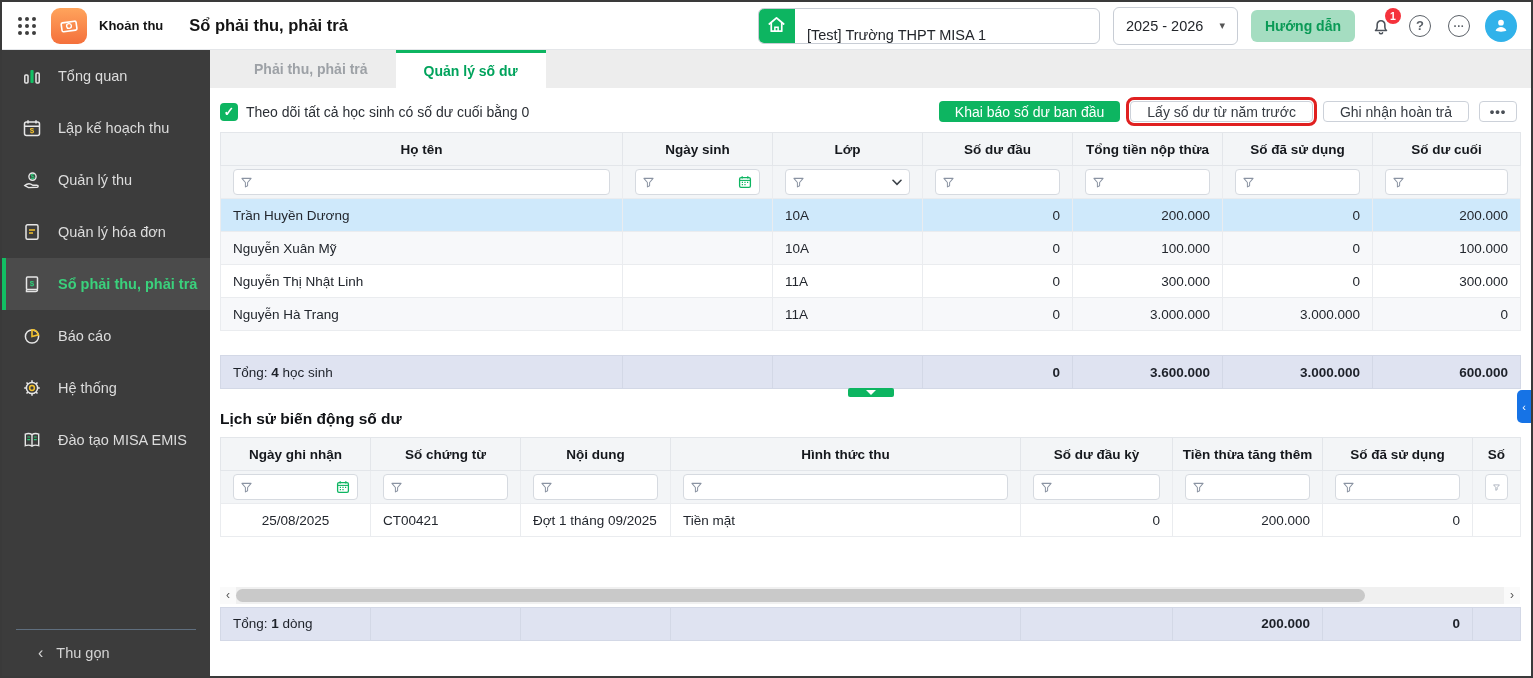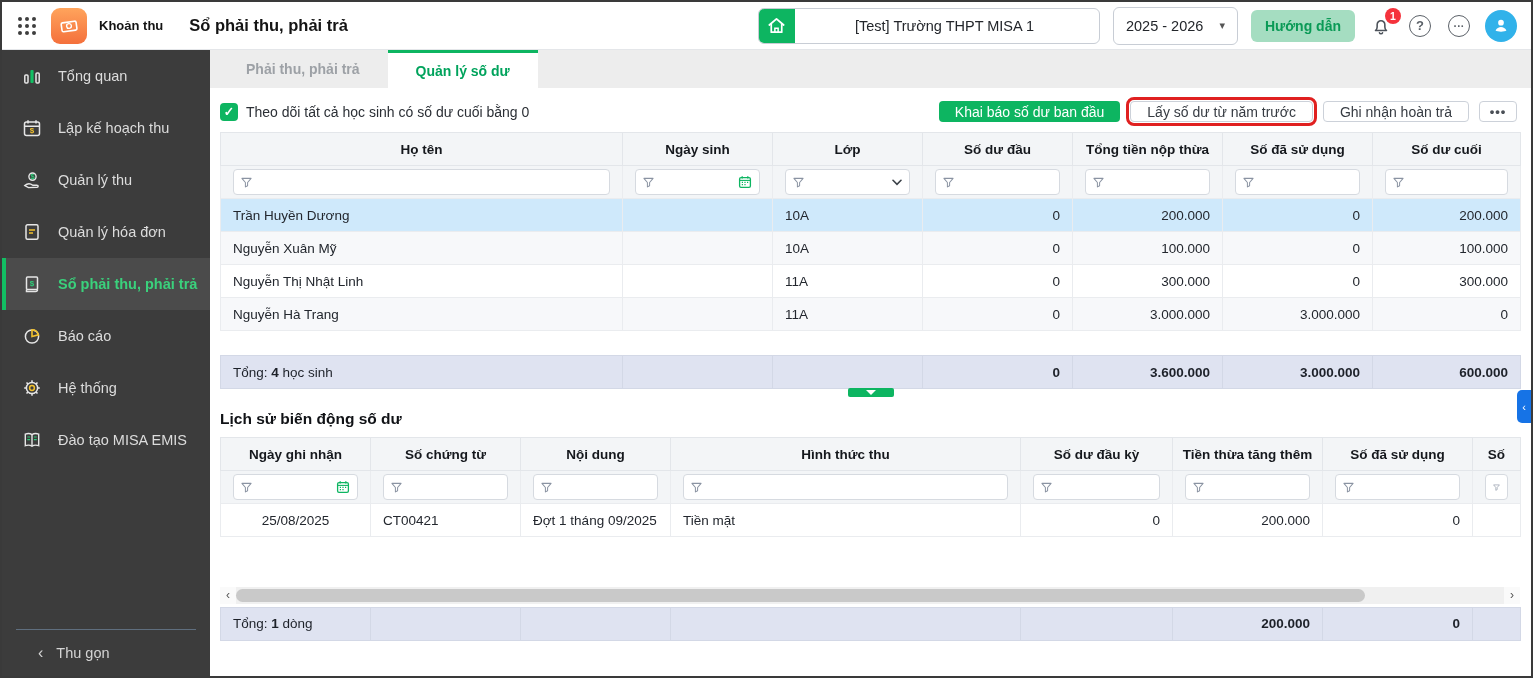--- a/index.html
+++ b/index.html
@@ -6,21 +6,21 @@
   .screen{position:relative;width:1533px;height:678px;background:#fff;box-sizing:border-box;border:2px solid #3a3a3a;overflow:hidden;}
 
   
   .topbar{position:absolute;top:0;left:0;right:0;height:48px;background:#fff;border-bottom:1px solid #e4e6e9;display:flex;align-items:center;padding:0 14px;box-sizing:border-box;z-index:5;}
   .grid-icon{width:22px;height:22px;display:flex;flex-wrap:wrap;gap:3px;align-content:center;justify-content:center;margin-right:13px;cursor:pointer;}
   .grid-icon i{width:4px;height:4px;border-radius:50%;background:#3e3e3e;}
   .app-icon{width:36px;height:36px;border-radius:9px;background:linear-gradient(180deg,#ffa45c,#f4703c);display:flex;align-items:center;justify-content:center;margin-right:12px;}
   .app-name{font-size:13px;font-weight:bold;color:#141414;}
   .page-title{font-size:16.5px;font-weight:bold;color:#141414;margin-left:26px;}
   .topbar-right{margin-left:auto;display:flex;align-items:center;gap:13px;}
-  .school-field{display:flex;align-items:center;height:36px;border:1px solid #c8cdd5;border-radius:6px;overflow:hidden;width:342px;box-sizing:border-box;background:#fff;cursor:pointer;gap:48px;}
+  .school-field{display:flex;align-items:flex-end;height:36px;border:1px solid #c8cdd5;border-radius:6px;overflow:hidden;width:342px;box-sizing:border-box;background:#fff;cursor:pointer;}
   .school-home{width:36px;height:36px;background:#0db561;display:flex;align-items:center;justify-content:center;flex:0 0 36px;}
   .school-text{padding:0 12px;font-size:14.5px;color:#23262b;white-space:nowrap;}
   .year-select{display:flex;align-items:center;height:36px;border:1px solid #c8cdd5;border-radius:6px;padding:0 12px;gap:16px;font-size:14.5px;color:#23262b;cursor:pointer;}
   .year-caret{font-size:11px;color:#555;}
   .help-btn{height:32px;background:#a5ddc1;color:#0a9a56;font-size:14px;font-weight:bold;border:none;border-radius:6px;padding:0 14px;cursor:pointer;}
   .icon-btn{position:relative;width:26px;height:26px;display:flex;align-items:center;justify-content:center;cursor:pointer;}
   .badge{position:absolute;top:-5px;right:-7px;min-width:16px;height:16px;border-radius:8px;background:#f5323c;color:#fff;font-size:10.5px;font-weight:bold;display:flex;align-items:center;justify-content:center;padding:0 3px;box-sizing:border-box;}
   .circle-glyph{width:22px;height:22px;border:1.6px solid #5b6168;border-radius:50%;display:flex;align-items:center;justify-content:center;font-size:13px;color:#5b6168;font-weight:bold;box-sizing:border-box;}
   .avatar{width:32px;height:32px;border-radius:50%;background:#31b2ea;display:flex;align-items:center;justify-content:center;cursor:pointer;}
 
@@ -28,21 +28,21 @@
   .sidebar{position:absolute;top:48px;left:0;width:208px;bottom:0;background:#3c3c3c;z-index:4;}
   .nav-item{height:52px;display:flex;align-items:center;gap:15px;padding-left:19px;color:#dcdcdc;font-size:14.5px;cursor:pointer;box-sizing:border-box;}
   .nav-item .ni{width:22px;display:flex;justify-content:center;}
   .nav-item.active{background:#4b4b4b;border-left:4px solid #12bf63;padding-left:15px;color:#3ad17c;font-weight:bold;}
   .collapse{position:absolute;bottom:0;left:0;right:0;height:46px;border-top:1px solid #5f6e7e;display:flex;align-items:center;gap:13px;padding-left:22px;color:#d4d4d4;font-size:14.5px;cursor:pointer;margin:0 14px;width:auto;padding-right:0;}
   .collapse-wrap{position:absolute;bottom:0;left:0;right:0;height:47px;cursor:pointer;}
   .collapse-chev{font-size:16px;color:#d4d4d4;}
 
   
   .content{position:absolute;top:48px;left:208px;right:0;bottom:0;background:#fff;overflow:hidden;}
-  .tabs{height:38px;background:#ededed;display:flex;padding-left:8px;}
+  .tabs{height:38px;background:#ededed;display:flex;padding-left:16px;}
   .tab{padding:0 28px;display:flex;align-items:center;font-size:14px;font-weight:bold;color:#9da1a6;cursor:pointer;box-sizing:border-box;}
   .tab.active{background:#fff;color:#00a35c;border-top:3px solid #0db561;}
 
   .toolbar{display:flex;align-items:center;padding:13px 14px 10px 10px;}
   .cb-wrap{display:flex;align-items:center;gap:8px;cursor:pointer;}
   .cb{width:18px;height:18px;border-radius:4px;background:#0db561;color:#fff;font-size:12.5px;display:flex;align-items:center;justify-content:center;font-weight:bold;}
   .cb-label{font-size:14px;color:#2b2f35;}
   .toolbar-btns{margin-left:auto;display:flex;align-items:center;gap:10px;}
   .btn{height:21px;border-radius:4px;font-size:14px;font-family:inherit;cursor:pointer;}
   .btn-primary{background:#0db561;color:#fff;border:none;padding:0 16px;font-weight:500;}

